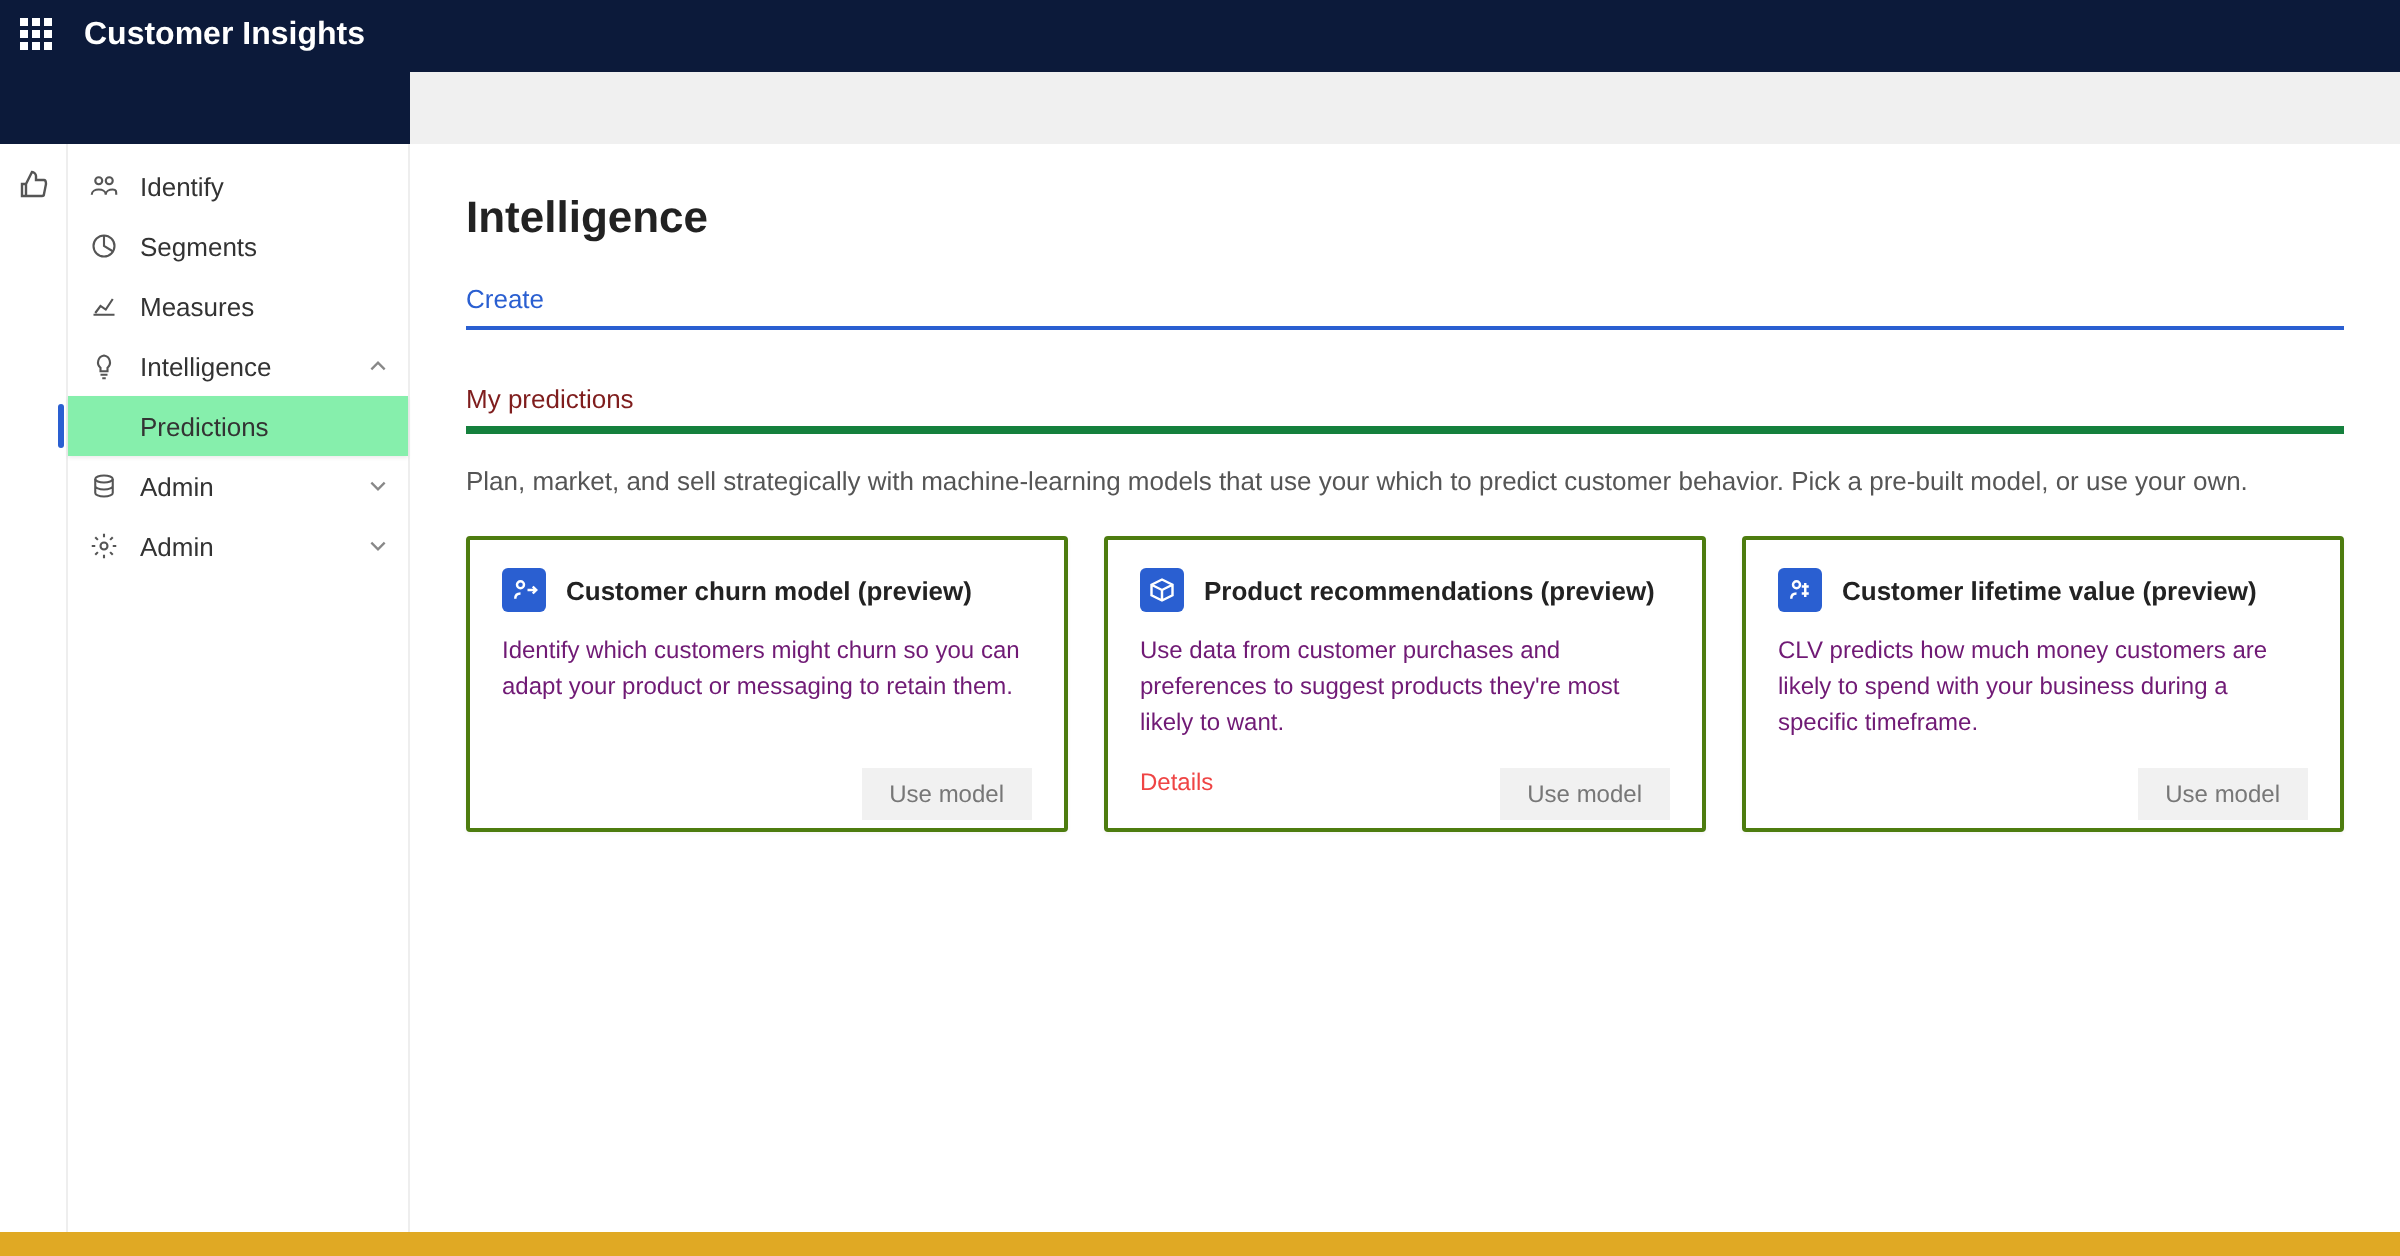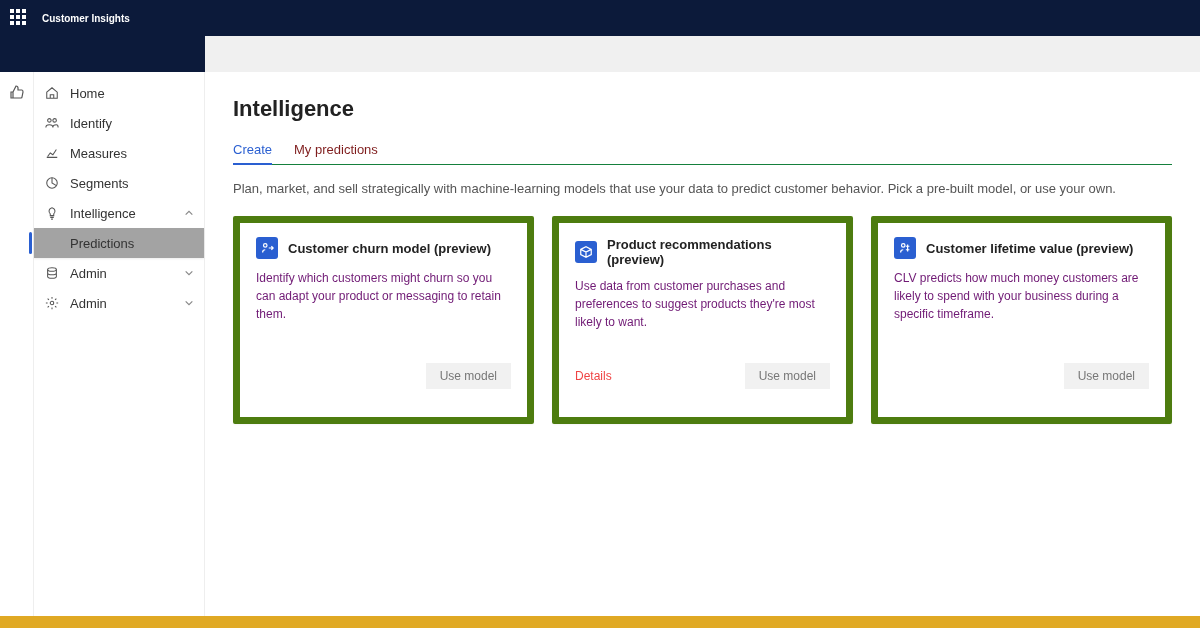--- a/index.html
+++ b/index.html
@@ -2,58 +2,58 @@
 <html><head>
   <meta charset="utf-8">
   <style>
     * { margin: 0; padding: 0; box-sizing: border-box; font-family: "Segoe UI", Arial, sans-serif; }
     body { width: 1200px; height: 628px; overflow: hidden; background: #fff; position: relative; }
 
     
     .topbar { height: 36px; background: #0c1a3a; color: #fff; display: flex; align-items: center; padding: 0 10px; }
     .waffle { width: 18px; height: 18px; display: grid; grid-template-columns: repeat(3,4px); grid-template-rows: repeat(3,4px); gap: 2px; margin-right: 14px; }
     .waffle span { background: #fff; width: 4px; height: 4px; }
-    .appname { font-size: 10px; font-weight: 600; }
+    .appname { font-size: 16px; font-weight: 600; }
 
     
     .subbar { height: 36px; display: flex; }
     .subbar-left { width: 205px; background: #0c1a3a; }
     .subbar-right { flex: 1; background: #f0f0f0; }
 
     
     .mainrow { display: flex; height: calc(628px - 36px - 36px - 12px); }
 
     
     .rail { width: 34px; border-right: 1px solid #eee; display: flex; flex-direction: column; align-items: center; padding-top: 12px; }
     .rail-icon { width: 16px; height: 16px; color: #555; }
 
     
     .sidebar { width: 171px; border-right: 1px solid #eee; padding-top: 6px; }
     .navitem { display: flex; align-items: center; height: 30px; padding: 0 10px; font-size: 13px; color: #333; cursor: pointer; position: relative; }
     .navitem .nicon { width: 16px; height: 16px; margin-right: 10px; color: #555; flex-shrink: 0; display: flex; align-items: center; justify-content: center; }
     .navitem .chev { margin-left: auto; color: #888; }
     .subitem { padding-left: 36px; height: 30px; display: flex; align-items: center; font-size: 13px; color: #333; cursor: pointer; }
-    .subitem.active { background: #a3a3a3; font-weight: 400; position: relative; box-shadow: 0 1px 2px rgba(0,0,0,0.08); }
+    .subitem.active { background: #86efac; font-weight: 400; position: relative; box-shadow: 0 1px 2px rgba(0,0,0,0.08); }
     .subitem.active::before { content:""; position:absolute; left:-5px; top:4px; bottom:4px; width:3px; background:#2a5fd1; border-radius:2px; }
 
     
     .content { flex: 1; padding: 24px 28px; }
     .page-title { font-size: 22px; font-weight: 600; color: #222; margin-bottom: 14px; }
-    .tabs { display: flex; gap: 22px; border-bottom: 1px solid #15803d; margin-bottom: 16px; }
+    .tabs { display: flex; gap: 22px; border-bottom: 4px solid #15803d; margin-bottom: 16px; flex-direction: column; }
     .tab { font-size: 13px; padding: 6px 0; color: #7f1d1d; cursor: pointer; }
     .tab.active { color: #2a5fd1; border-bottom: 2px solid #2a5fd1; margin-bottom: -1px; }
     .intro { font-size: 13px; color: #555; margin-bottom: 20px; }
 
     .cards { display: flex; gap: 18px; }
-    .card { flex: 1; border: 7px solid #4d7c0f; border-radius: 2px; padding: 14px 16px 28px 16px; height: 208px; display: flex; flex-direction: column; box-shadow: 0 1px 2px rgba(0,0,0,0.04); }
+    .card { flex: 1; border: 2px solid #4d7c0f; border-radius: 2px; padding: 14px 16px 4px 16px; height: 148px; display: flex; flex-direction: column; box-shadow: 0 1px 2px rgba(0,0,0,0.04); }
     .cardhead { display: flex; align-items: center; gap: 10px; margin-bottom: 10px; }
     .cardicon { width: 22px; height: 22px; background: #2a5fd1; border-radius: 3px; display: flex; align-items: center; justify-content: center; color: #fff; font-size: 12px; flex-shrink:0; }
     .cardtitle { font-size: 13px; font-weight: 600; color: #222; }
     .carddesc { font-size: 12px; color: #701a75; line-height: 1.5; }
-    .cardfoot { margin-top: auto; display: flex; align-items: center; justify-content: flex-end; gap: 12px; }
+    .cardfoot { margin-top: auto; display: flex; justify-content: flex-end; gap: 12px; }
     .details-link { font-size: 12px; color: #ef4444; margin-right: auto; cursor: pointer; }
     .usebtn { font-size: 12px; color: #777; background: #f1f1f1; border: none; padding: 6px 14px; cursor: pointer; }
 
     
     .goldbar { position: absolute; bottom: 0; left: 0; right: 0; height: 12px; background: #e0a924; }
 
     svg { display: block; }
   </style>
 </head>
 <body>
@@ -83,57 +83,49 @@
   <div class="rail">
     <div class="rail-icon">
       <svg viewBox="0 0 16 16" width="16" height="16" fill="none" stroke="currentColor" stroke-width="1.2">
           <path d="M2 8h2v6H2zM4 8l3-6c1 0 2 1 2 2v2h4c1 0 1 1 1 2l-1 5c0 1-1 1-1 1H4"></path>
         </svg>
     </div>
   </div>
 
   <div class="sidebar">
 
-    <div class="navitem">
-      <span class="nicon">
-          <svg viewBox="0 0 16 16" width="14" height="14" fill="none" stroke="currentColor" stroke-width="1.2">
-            <path d="M2 7l6-5 6 5v7H2z M6 14v-4h4v4"></path>
-          </svg>
-        </span>
-      <span>Home</span>
-    </div>
 
     <div class="navitem">
       <span class="nicon">
           <svg viewBox="0 0 16 16" width="14" height="14" fill="none" stroke="currentColor" stroke-width="1.2">
             <circle cx="5" cy="5" r="2"></circle>
             <circle cx="11" cy="5" r="2"></circle>
             <path d="M1 13c0-2 2-3 4-3s4 1 4 3M9 13c0-2 2-3 4-3s2 1 2 3"></path>
           </svg>
         </span>
       <span>Identify</span>
     </div>
 
     <div class="navitem">
       <span class="nicon">
           <svg viewBox="0 0 16 16" width="14" height="14" fill="none" stroke="currentColor" stroke-width="1.2">
-            <path d="M2 13h12M3 12l3-4 3 2 4-6"></path>
-          </svg>
-        </span>
-      <span>Measures</span>
-    </div>
-
-    <div class="navitem">
-      <span class="nicon">
-          <svg viewBox="0 0 16 16" width="14" height="14" fill="none" stroke="currentColor" stroke-width="1.2">
             <circle cx="8" cy="8" r="6"></circle>
             <path d="M8 2v6l5 3"></path>
           </svg>
         </span>
       <span>Segments</span>
+    </div>
+
+    <div class="navitem">
+      <span class="nicon">
+          <svg viewBox="0 0 16 16" width="14" height="14" fill="none" stroke="currentColor" stroke-width="1.2">
+            <path d="M2 13h12M3 12l3-4 3 2 4-6"></path>
+          </svg>
+        </span>
+      <span>Measures</span>
     </div>
 
     <div class="navitem">
       <span class="nicon">
           <svg viewBox="0 0 16 16" width="14" height="14" fill="none" stroke="currentColor" stroke-width="1.2">
             <path d="M6 13h4M7 15h2M8 2a4 4 0 0 0-2 7v2h4v-2a4 4 0 0 0-2-7z"></path>
           </svg>
         </span>
       <span>Intelligence</span>
       <span class="chev">
@@ -180,21 +172,21 @@
   </div>
 
   <div class="content">
     <div class="page-title">Intelligence</div>
 
     <div class="tabs">
       <div class="tab active">Create</div>
       <div class="tab">My predictions</div>
     </div>
 
-    <div class="intro">Plan, market, and sell strategically with machine-learning models that use your data to predict customer behavior. Pick a pre-built model, or use your own.</div>
+    <div class="intro">Plan, market, and sell strategically with machine-learning models that use your which to predict customer behavior. Pick a pre-built model, or use your own.</div>
 
     <div class="cards">
 
       <div class="card">
         <div class="cardhead">
           <div class="cardicon">
             <svg viewBox="0 0 16 16" width="14" height="14" fill="none" stroke="#fff" stroke-width="1.4">
                 <circle cx="6" cy="5" r="2"></circle>
                 <path d="M3 13c0-2 1-3 3-3M10 8h5m-2-2 2 2-2 2"></path>
               </svg>

